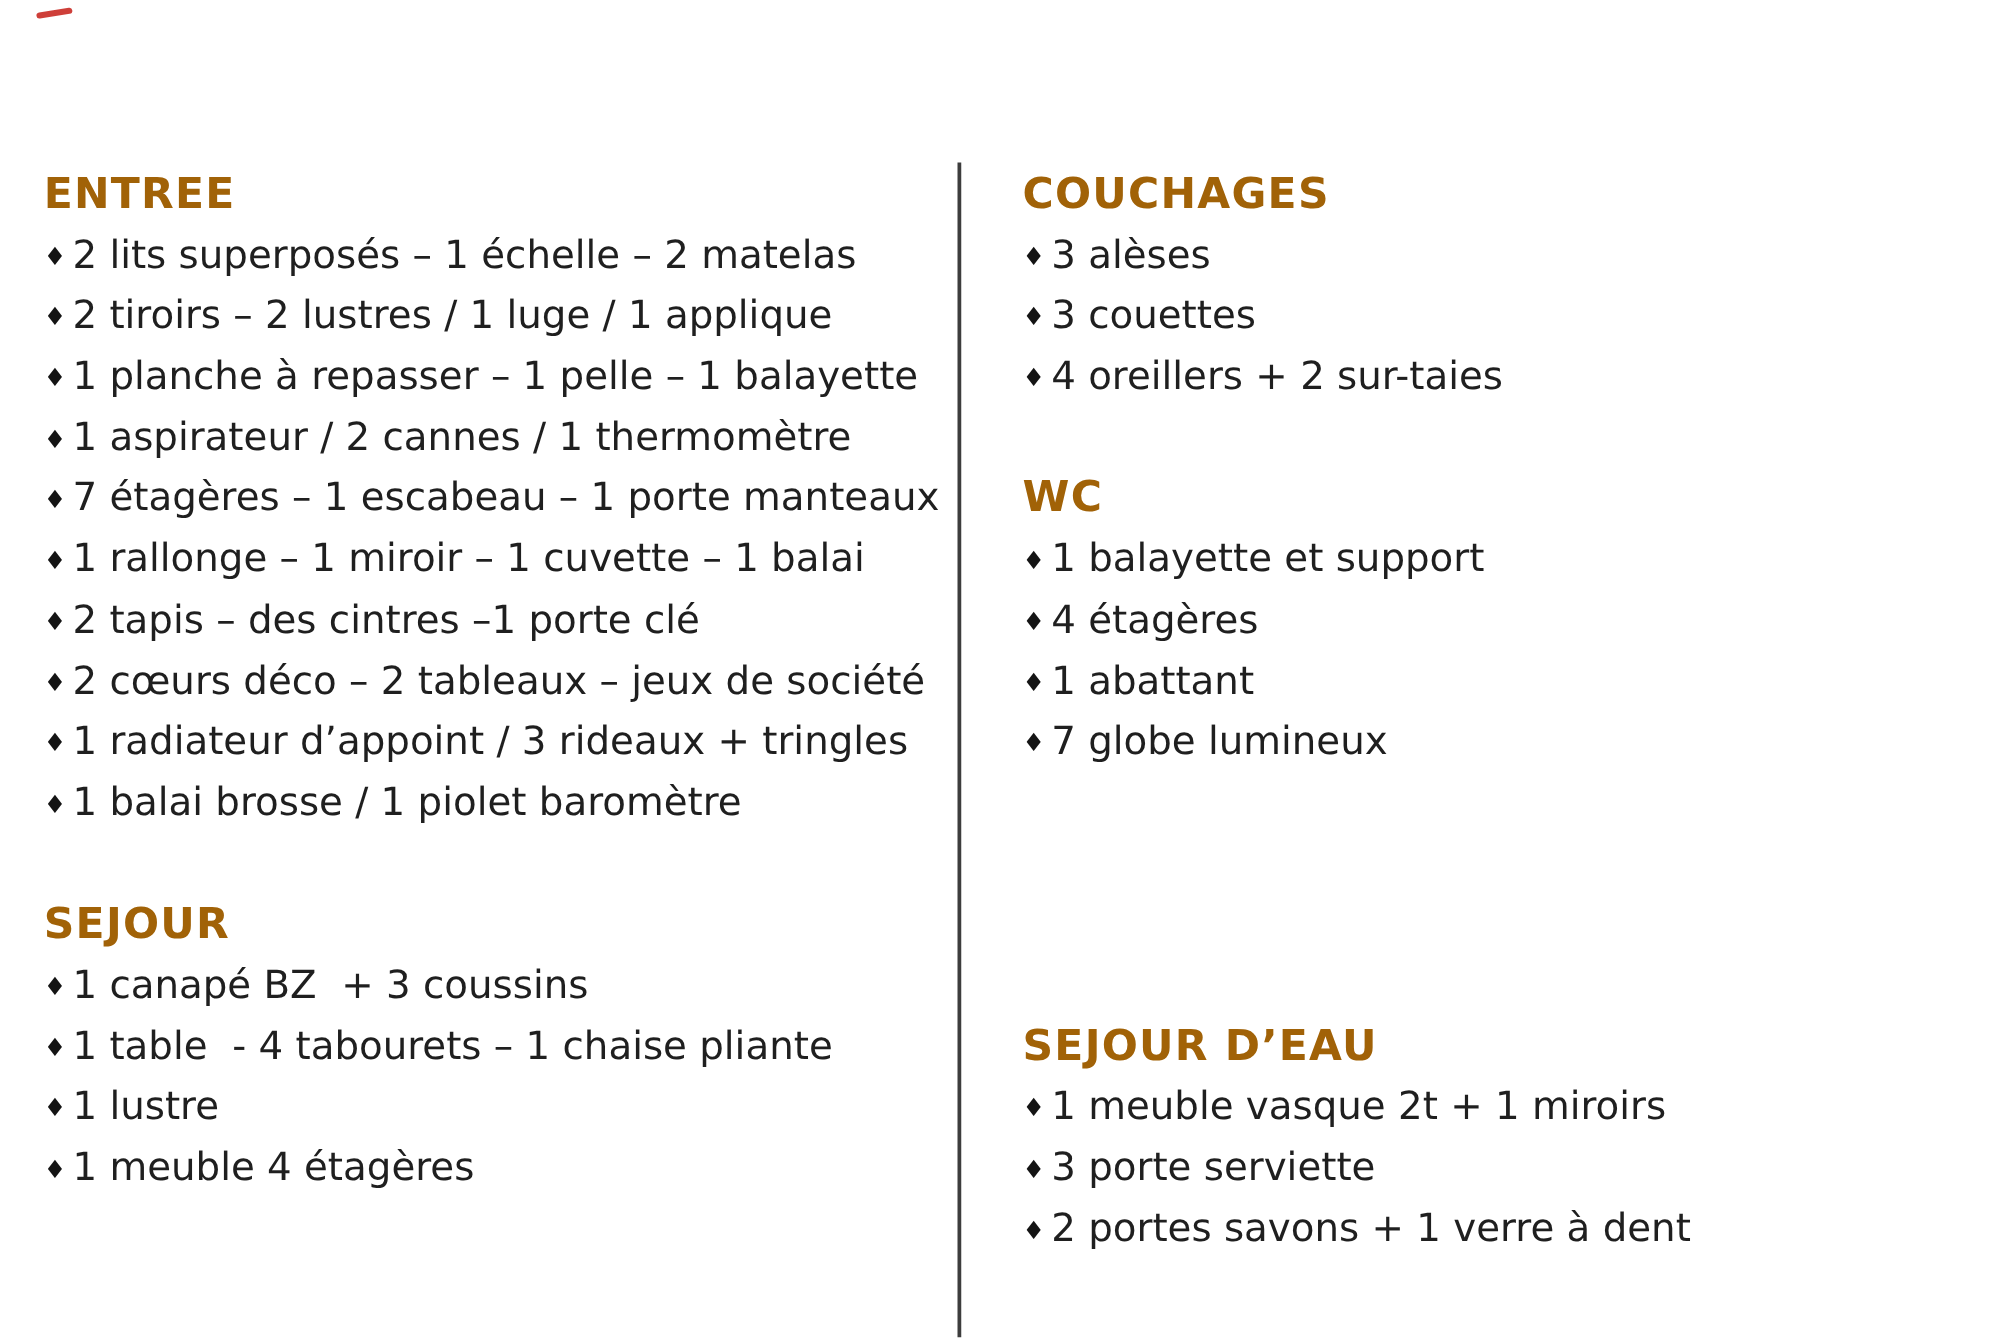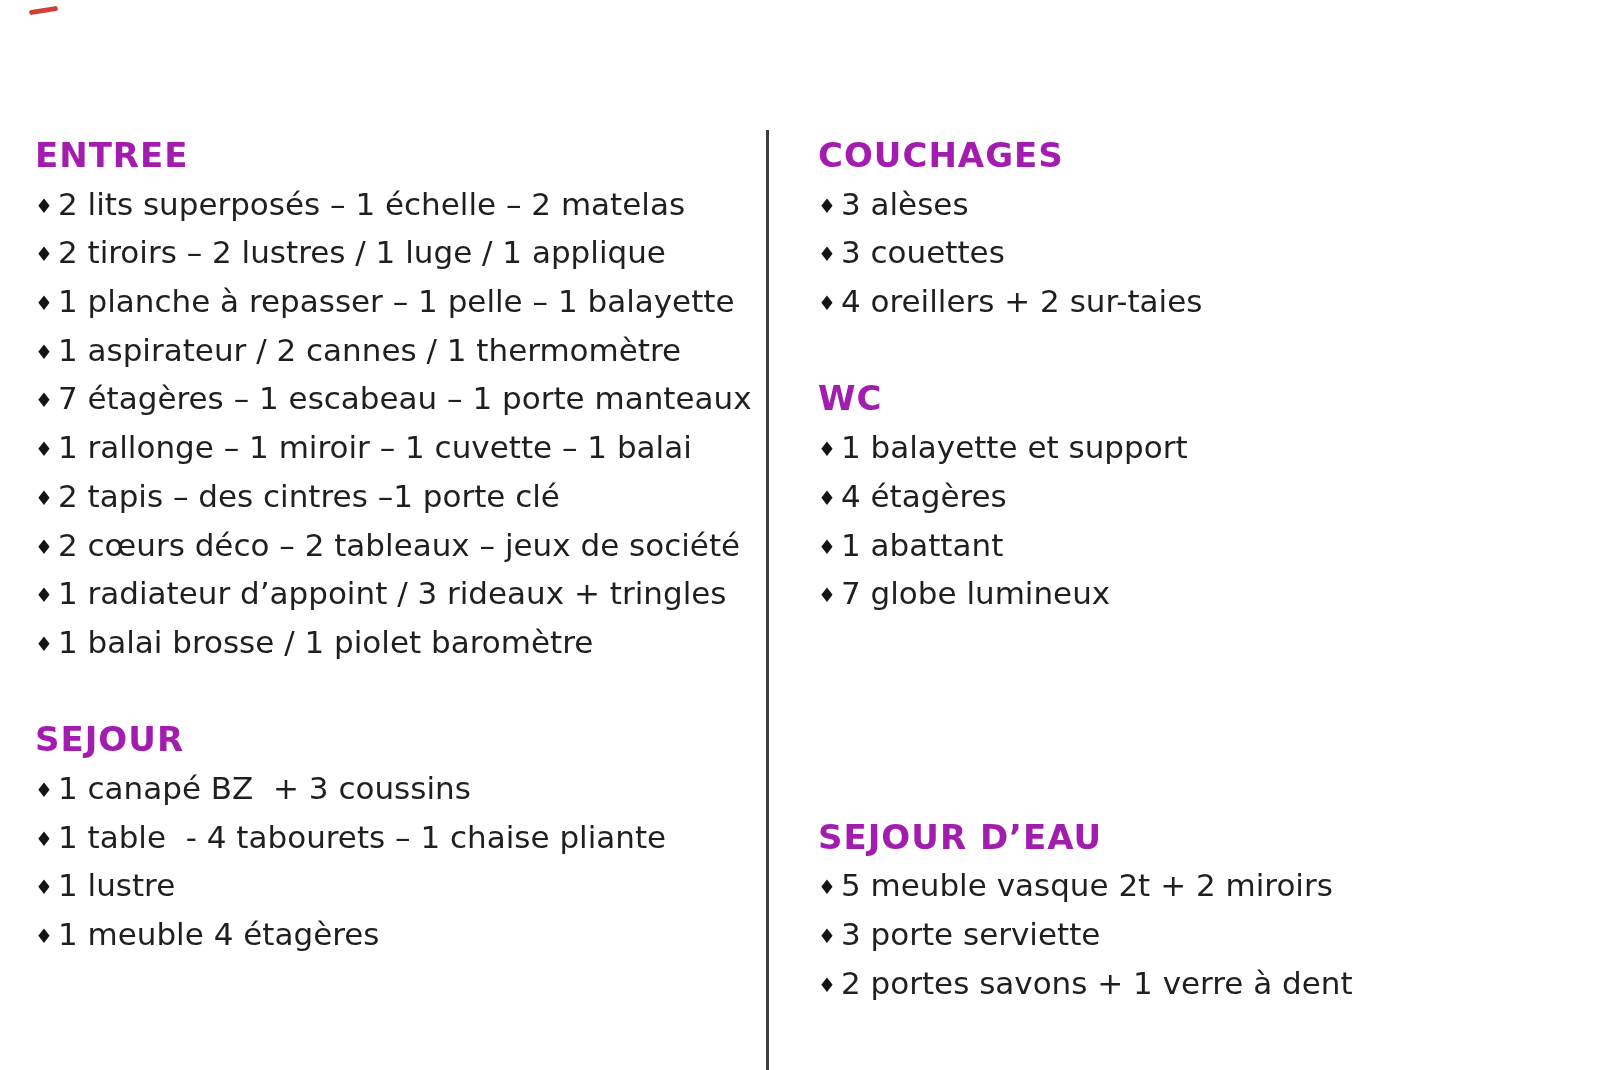--- a/index.html
+++ b/index.html
@@ -47,21 +47,21 @@
   }
   .row {
     height: 48.7px;
     line-height: 48.7px;
     white-space: pre;
     overflow: visible;
   }
   .row.header {
     font-size: 34px;
     font-weight: bold;
-    color: #a21caf;
+    color: #a16207;
     letter-spacing: 1px;
   }
   .row.item {
     font-size: 31px;
     color: #1f1f1f;
   }
   .bullet {
     display: inline-block;
     font-size: 20px;
     color: #141414;
@@ -106,16 +106,16 @@
     <div class="row header"><span>WC</span></div>
     <div class="row item"><span class="bullet">♦</span><span class="item-text">1 balayette et support</span></div>
     <div class="row item"><span class="bullet">♦</span><span class="item-text">4 étagères</span></div>
     <div class="row item"><span class="bullet">♦</span><span class="item-text">1 abattant</span></div>
     <div class="row item"><span class="bullet">♦</span><span class="item-text">7 globe lumineux</span></div>
     <div class="row blank"></div>
     <div class="row blank"></div>
     <div class="row blank"></div>
     <div class="row blank"></div>
     <div class="row header"><span>SEJOUR D’EAU</span></div>
-    <div class="row item"><span class="bullet">♦</span><span class="item-text">5 meuble vasque 2t + 2 miroirs</span></div>
+    <div class="row item"><span class="bullet">♦</span><span class="item-text">1 meuble vasque 2t + 1 miroirs</span></div>
     <div class="row item"><span class="bullet">♦</span><span class="item-text">3 porte serviette</span></div>
     <div class="row item"><span class="bullet">♦</span><span class="item-text">2 portes savons + 1 verre à dent</span></div>
   </div>
 
 </body></html>

